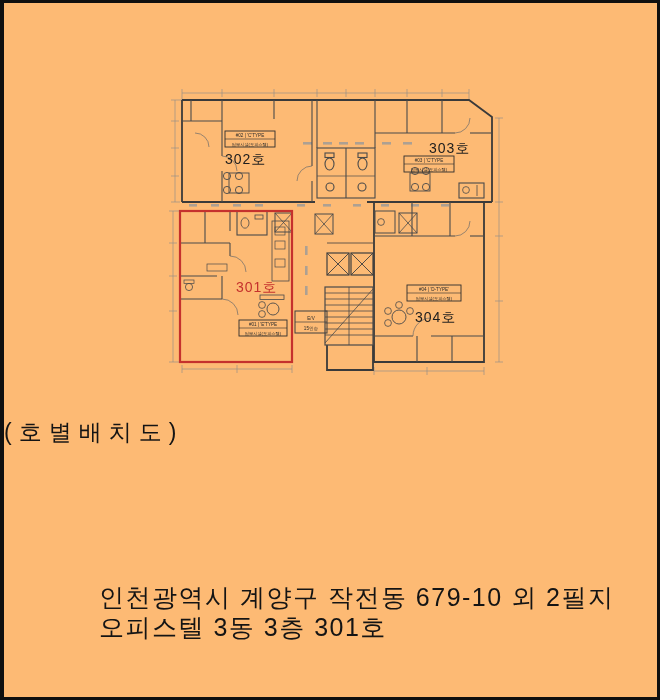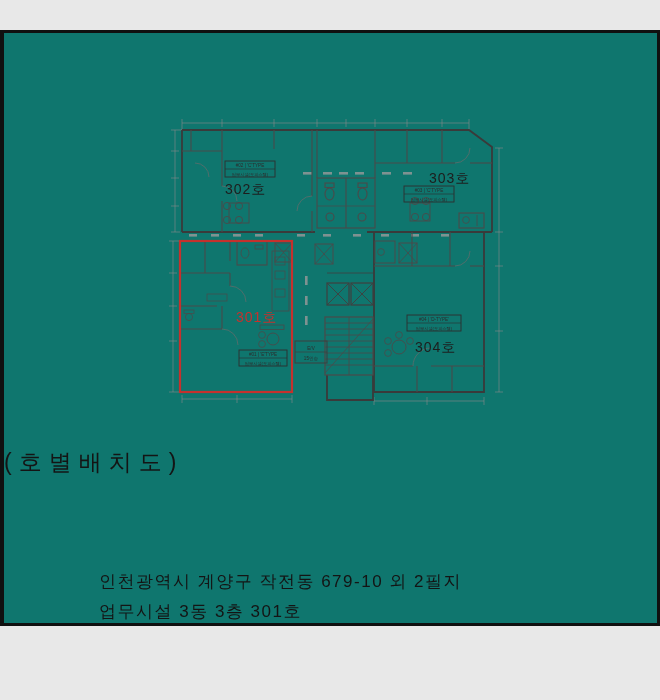--- a/index.html
+++ b/index.html
@@ -1,38 +1,37 @@
 <!DOCTYPE html>
 <html><head>
 <meta charset="utf-8">
 <style>
   html,body{margin:0;padding:0;background:#e8e8e8;}
   .page{
     position:relative;
-    width:660px;height:596px;
+    width:660px;height:700px;
     box-sizing:border-box;
-    background:#0f766e;
+    background:#fdba74;
     border:3px solid #101010;
     border-left-width:4px;
     overflow:hidden;
     font-family:"Liberation Sans", sans-serif;
     color:#1a1a1a;
-    margin-top:30px;
   }
   .plan-wrap{position:absolute;left:163px;top:68px;width:340px;height:310px;}
   .caption{
     position:absolute;left:0;right:0;top:414px;
     text-align:left;
     font-size:23px;
     letter-spacing:7px;
     color:#141414;
   }
   .address{
-    position:absolute;left:95px;top:534px;right:20px;
-    font-size:17px;
+    position:absolute;left:95px;top:579px;right:20px;
+    font-size:25px;
     letter-spacing:1.5px;
     line-height:30px;
     color:#141414;
     white-space:nowrap;
   }
   svg text{font-family:"Liberation Sans", sans-serif;}
   .unit-label{font-size:14px;fill:#1d1d1d;letter-spacing:1px;}
   .unit-label-hl{font-size:14px;letter-spacing:1px;}
   .tiny{font-size:4.6px;fill:#2c2c2c;}
   .tiny2{font-size:4.2px;fill:#2c2c2c;}
@@ -287,16 +286,16 @@
     </g>
 
     <rect x="13" y="140" width="112" height="151" fill="none" stroke="#c5312d" stroke-width="2.2"></rect>
   </svg>
   </div>
 
   <div class="caption">(호별배치도)</div>
 
   <div class="address">
     <div>인천광역시 계양구 작전동 679-10 외 2필지</div>
-    <div>업무시설 3동 3층 301호</div>
+    <div>오피스텔 3동 3층 301호</div>
   </div>
 
 </div>
 
 </body></html>

